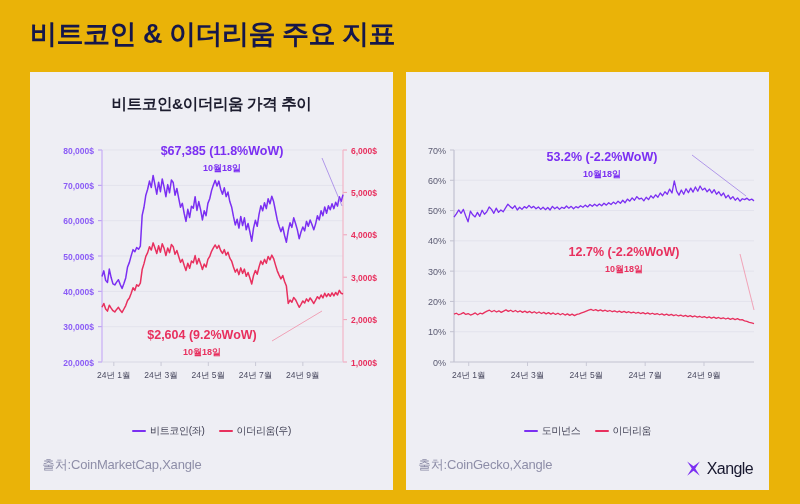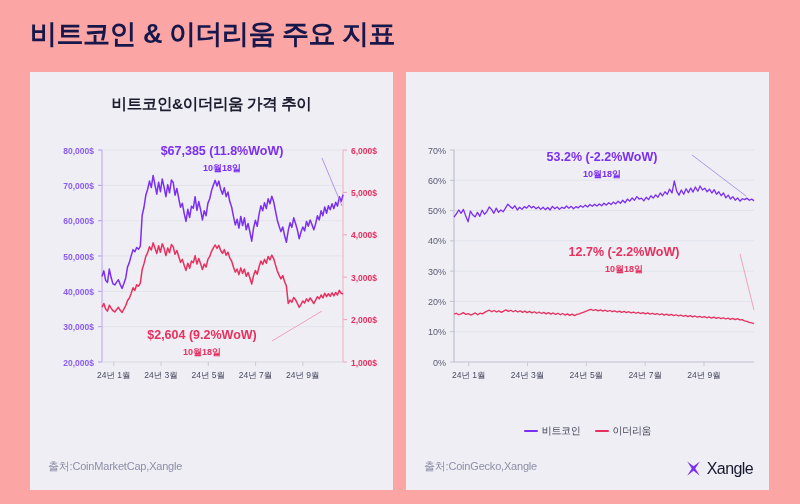--- a/index.html
+++ b/index.html
@@ -5,21 +5,21 @@
   html, body {
     margin: 0; padding: 0;
     width: 800px; height: 504px;
     background: #ffffff;
     font-family: "Liberation Sans", sans-serif;
     overflow: hidden;
   }
   .page {
     position: relative;
     width: 800px; height: 504px;
-    background: #fca5a5;
+    background: #eab308;
     box-sizing: border-box;
   }
   .page-title {
     position: absolute;
     left: 30px; top: 16px;
     font-size: 27px;
     font-weight: bold;
     color: #16174a;
     letter-spacing: -0.5px;
   }
@@ -68,22 +68,22 @@
     color: #3c3c50;
     letter-spacing: -0.3px;
   }
   .legend-swatch {
     display: inline-block;
     width: 14px; height: 2.5px;
     border-radius: 2px;
   }
   .source {
     position: absolute;
-    left: 18px; bottom: 16px;
-    font-size: 11px;
+    left: 12px; bottom: 16px;
+    font-size: 13px;
     color: #8e8ea8;
     letter-spacing: -0.2px;
   }
   .logo {
     position: absolute;
     right: 16px; bottom: 12px;
     display: flex;
     align-items: center;
     gap: 4px;
   }
@@ -158,20 +158,30 @@
             <polyline points="72.00,142.49 73.83,136.84 75.65,146.38 77.48,148.50 79.30,135.07 81.13,143.55 82.95,149.91 84.78,150.97 86.61,148.15 88.43,145.67 90.26,150.62 92.08,154.51 93.91,149.56 95.73,143.91 97.56,132.95 99.39,128.36 101.21,121.65 103.04,115.64 104.86,117.76 106.69,113.52 108.52,115.29 110.34,112.11 112.17,81.37 113.99,73.24 115.82,61.23 117.64,55.22 119.47,47.09 121.30,53.45 123.12,41.44 124.95,50.98 126.77,60.17 128.60,48.15 130.42,57.69 132.25,44.97 134.08,53.10 135.90,62.64 137.73,50.63 139.55,58.75 141.38,46.03 143.20,48.51 145.03,61.23 146.86,54.51 148.68,64.05 150.51,73.24 152.33,69.35 154.16,79.25 155.98,87.37 157.81,75.36 159.64,83.49 161.46,72.18 163.29,74.30 165.11,62.64 166.94,76.42 168.77,67.59 170.59,75.71 172.42,85.96 174.24,76.77 176.07,81.72 177.89,69.35 179.72,64.76 181.55,56.63 183.37,50.98 185.20,46.39 187.02,52.04 188.85,47.09 190.67,55.22 192.50,60.17 194.33,53.81 196.15,62.64 197.98,58.05 199.80,67.59 201.63,72.89 203.45,82.43 205.28,90.91 207.11,85.25 208.93,94.09 210.76,82.43 212.58,91.61 214.41,83.84 216.23,95.85 218.06,89.49 219.89,97.97 221.71,107.16 223.54,94.09 225.36,86.31 227.19,92.32 229.02,80.31 230.84,71.83 232.67,76.77 234.49,68.65 236.32,74.65 238.14,64.76 239.97,69.71 241.80,62.29 243.62,67.59 245.45,76.77 247.27,85.96 249.10,92.32 250.92,97.62 252.75,93.03 254.58,101.51 256.40,108.22 258.23,96.56 260.05,88.79 261.88,93.38 263.70,83.84 265.53,89.49 267.36,95.85 269.18,104.69 271.01,97.97 272.83,93.03 274.66,96.91 276.48,87.37 278.31,92.32 280.14,85.96 281.96,90.55 283.79,95.85 285.61,89.85 287.44,81.72 289.27,85.96 291.09,76.77 292.92,81.72 294.74,72.89 296.57,79.25 298.39,71.83 300.22,75.71 302.05,69.71 303.87,74.65 305.70,68.29 307.52,72.18 309.35,62.64 311.17,67.59 313.00,60.57" fill="none" stroke="#7b2ff2" stroke-width="1.5" stroke-linejoin="round"></polyline>
             <line x1="292" y1="24" x2="312" y2="72" stroke="#a98de8" stroke-width="0.9"></line>
             <text x="192" y="21" text-anchor="middle" font-size="12.5" fill="#7b2ff2" font-weight="bold">$67,385 (11.8%WoW)</text>
             <text x="192" y="37" text-anchor="middle" font-size="9" fill="#7b2ff2" font-weight="bold">10월18일</text>
             <line x1="242" y1="207" x2="292" y2="177" stroke="#f09ab0" stroke-width="0.9"></line>
             <text x="172" y="205" text-anchor="middle" font-size="12.5" fill="#e8305e" font-weight="bold">$2,604 (9.2%WoW)</text>
             <text x="172" y="221" text-anchor="middle" font-size="9" fill="#e8305e" font-weight="bold">10월18일</text>
           </svg>
       </div>
 
+      <div class="legend">
+        <div class="legend-item">
+          <span class="legend-swatch" style="background:#7b2ff2"></span>
+          <span>비트코인(좌)</span>
+        </div>
+        <div class="legend-item">
+          <span class="legend-swatch" style="background:#e8305e"></span>
+          <span>이더리움(우)</span>
+        </div>
+      </div>
 
       <div class="source">출처:CoinMarketCap,Xangle</div>
     </div>
 
     <div class="card">
 
       <div class="plot-wrap">
         <svg class="chart-svg" id="svg-dom" width="363" height="290" viewBox="0 0 363 290">
             <line x1="44" y1="228" x2="48" y2="228" stroke="#c2c2d0" stroke-width="1"></line>
             <text x="40" y="231.5" text-anchor="end" font-size="9" fill="#5b5b72">0%</text>
@@ -215,21 +225,21 @@
             <text x="196" y="43" text-anchor="middle" font-size="9" fill="#7b2ff2" font-weight="bold">10월18일</text>
             <line x1="334" y1="120" x2="348" y2="176" stroke="#f09ab0" stroke-width="0.9"></line>
             <text x="218" y="122" text-anchor="middle" font-size="12.5" fill="#e8305e" font-weight="bold">12.7% (-2.2%WoW)</text>
             <text x="218" y="138" text-anchor="middle" font-size="9" fill="#e8305e" font-weight="bold">10월18일</text>
           </svg>
       </div>
 
       <div class="legend">
         <div class="legend-item">
           <span class="legend-swatch" style="background:#7b2ff2"></span>
-          <span>비트코인</span>
+          <span>도미넌스</span>
         </div>
         <div class="legend-item">
           <span class="legend-swatch" style="background:#e8305e"></span>
           <span>이더리움</span>
         </div>
       </div>
 
       <div class="source">출처:CoinGecko,Xangle</div>
 
       <div class="logo">

